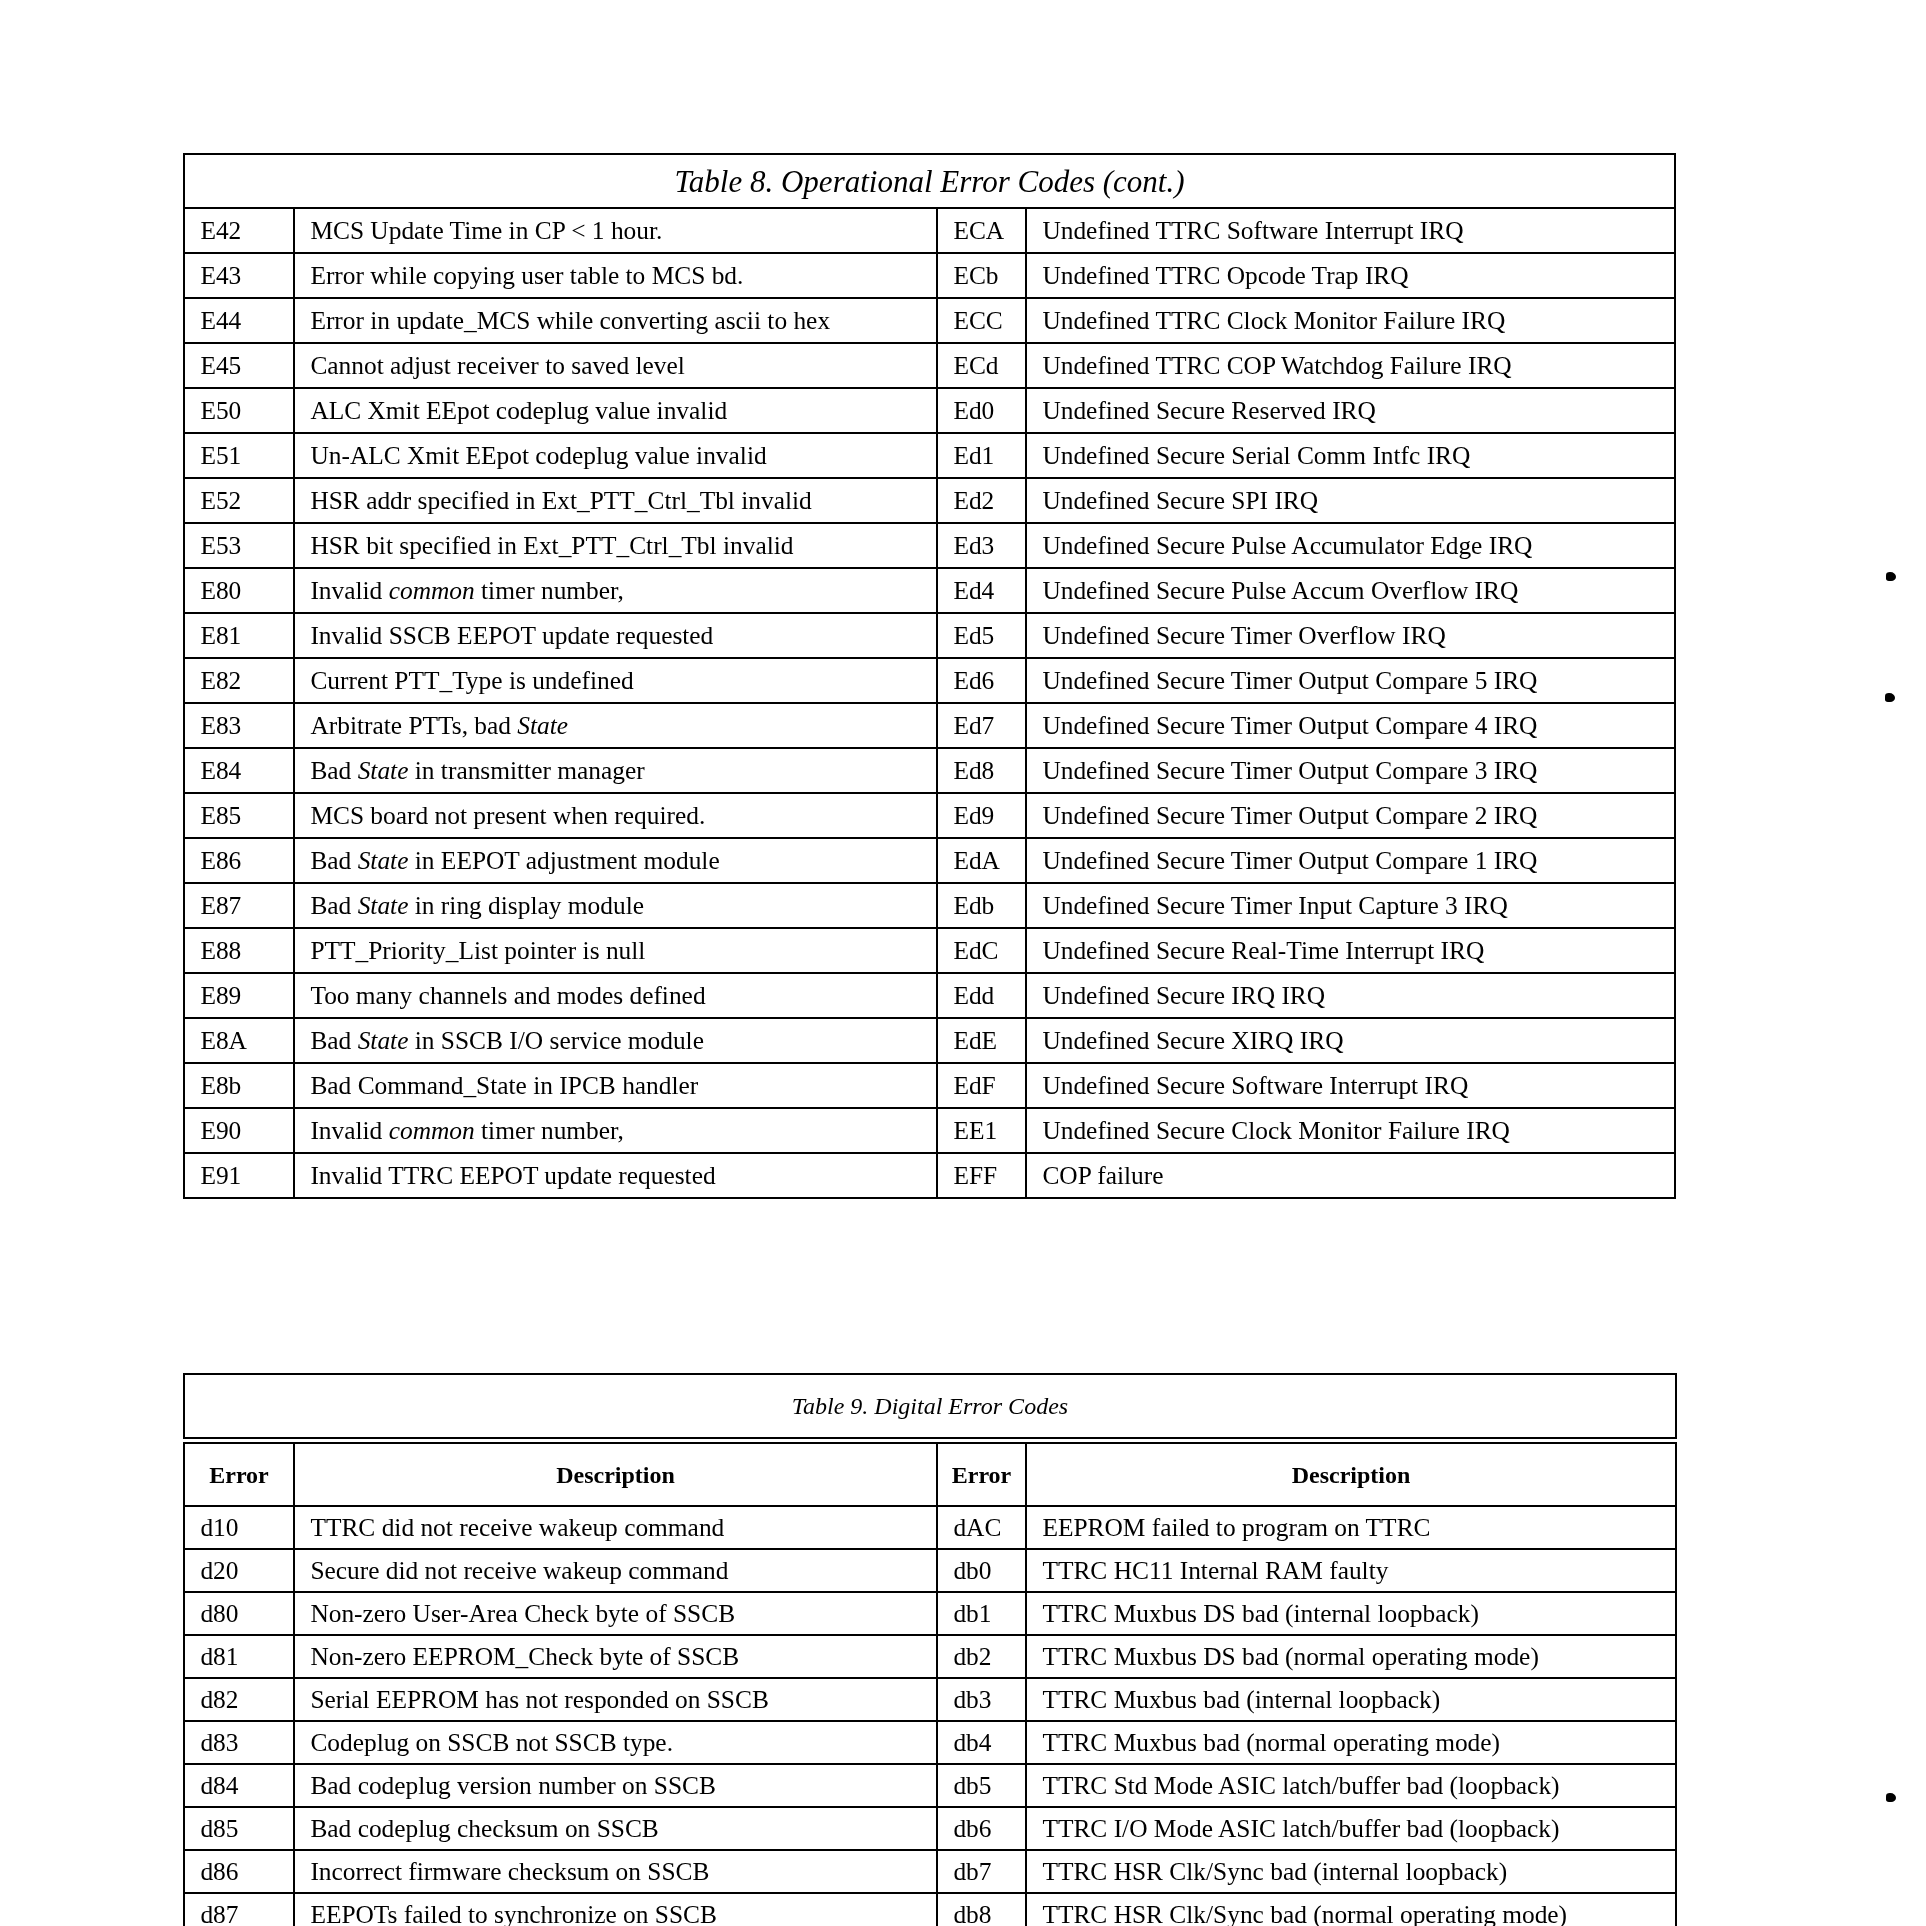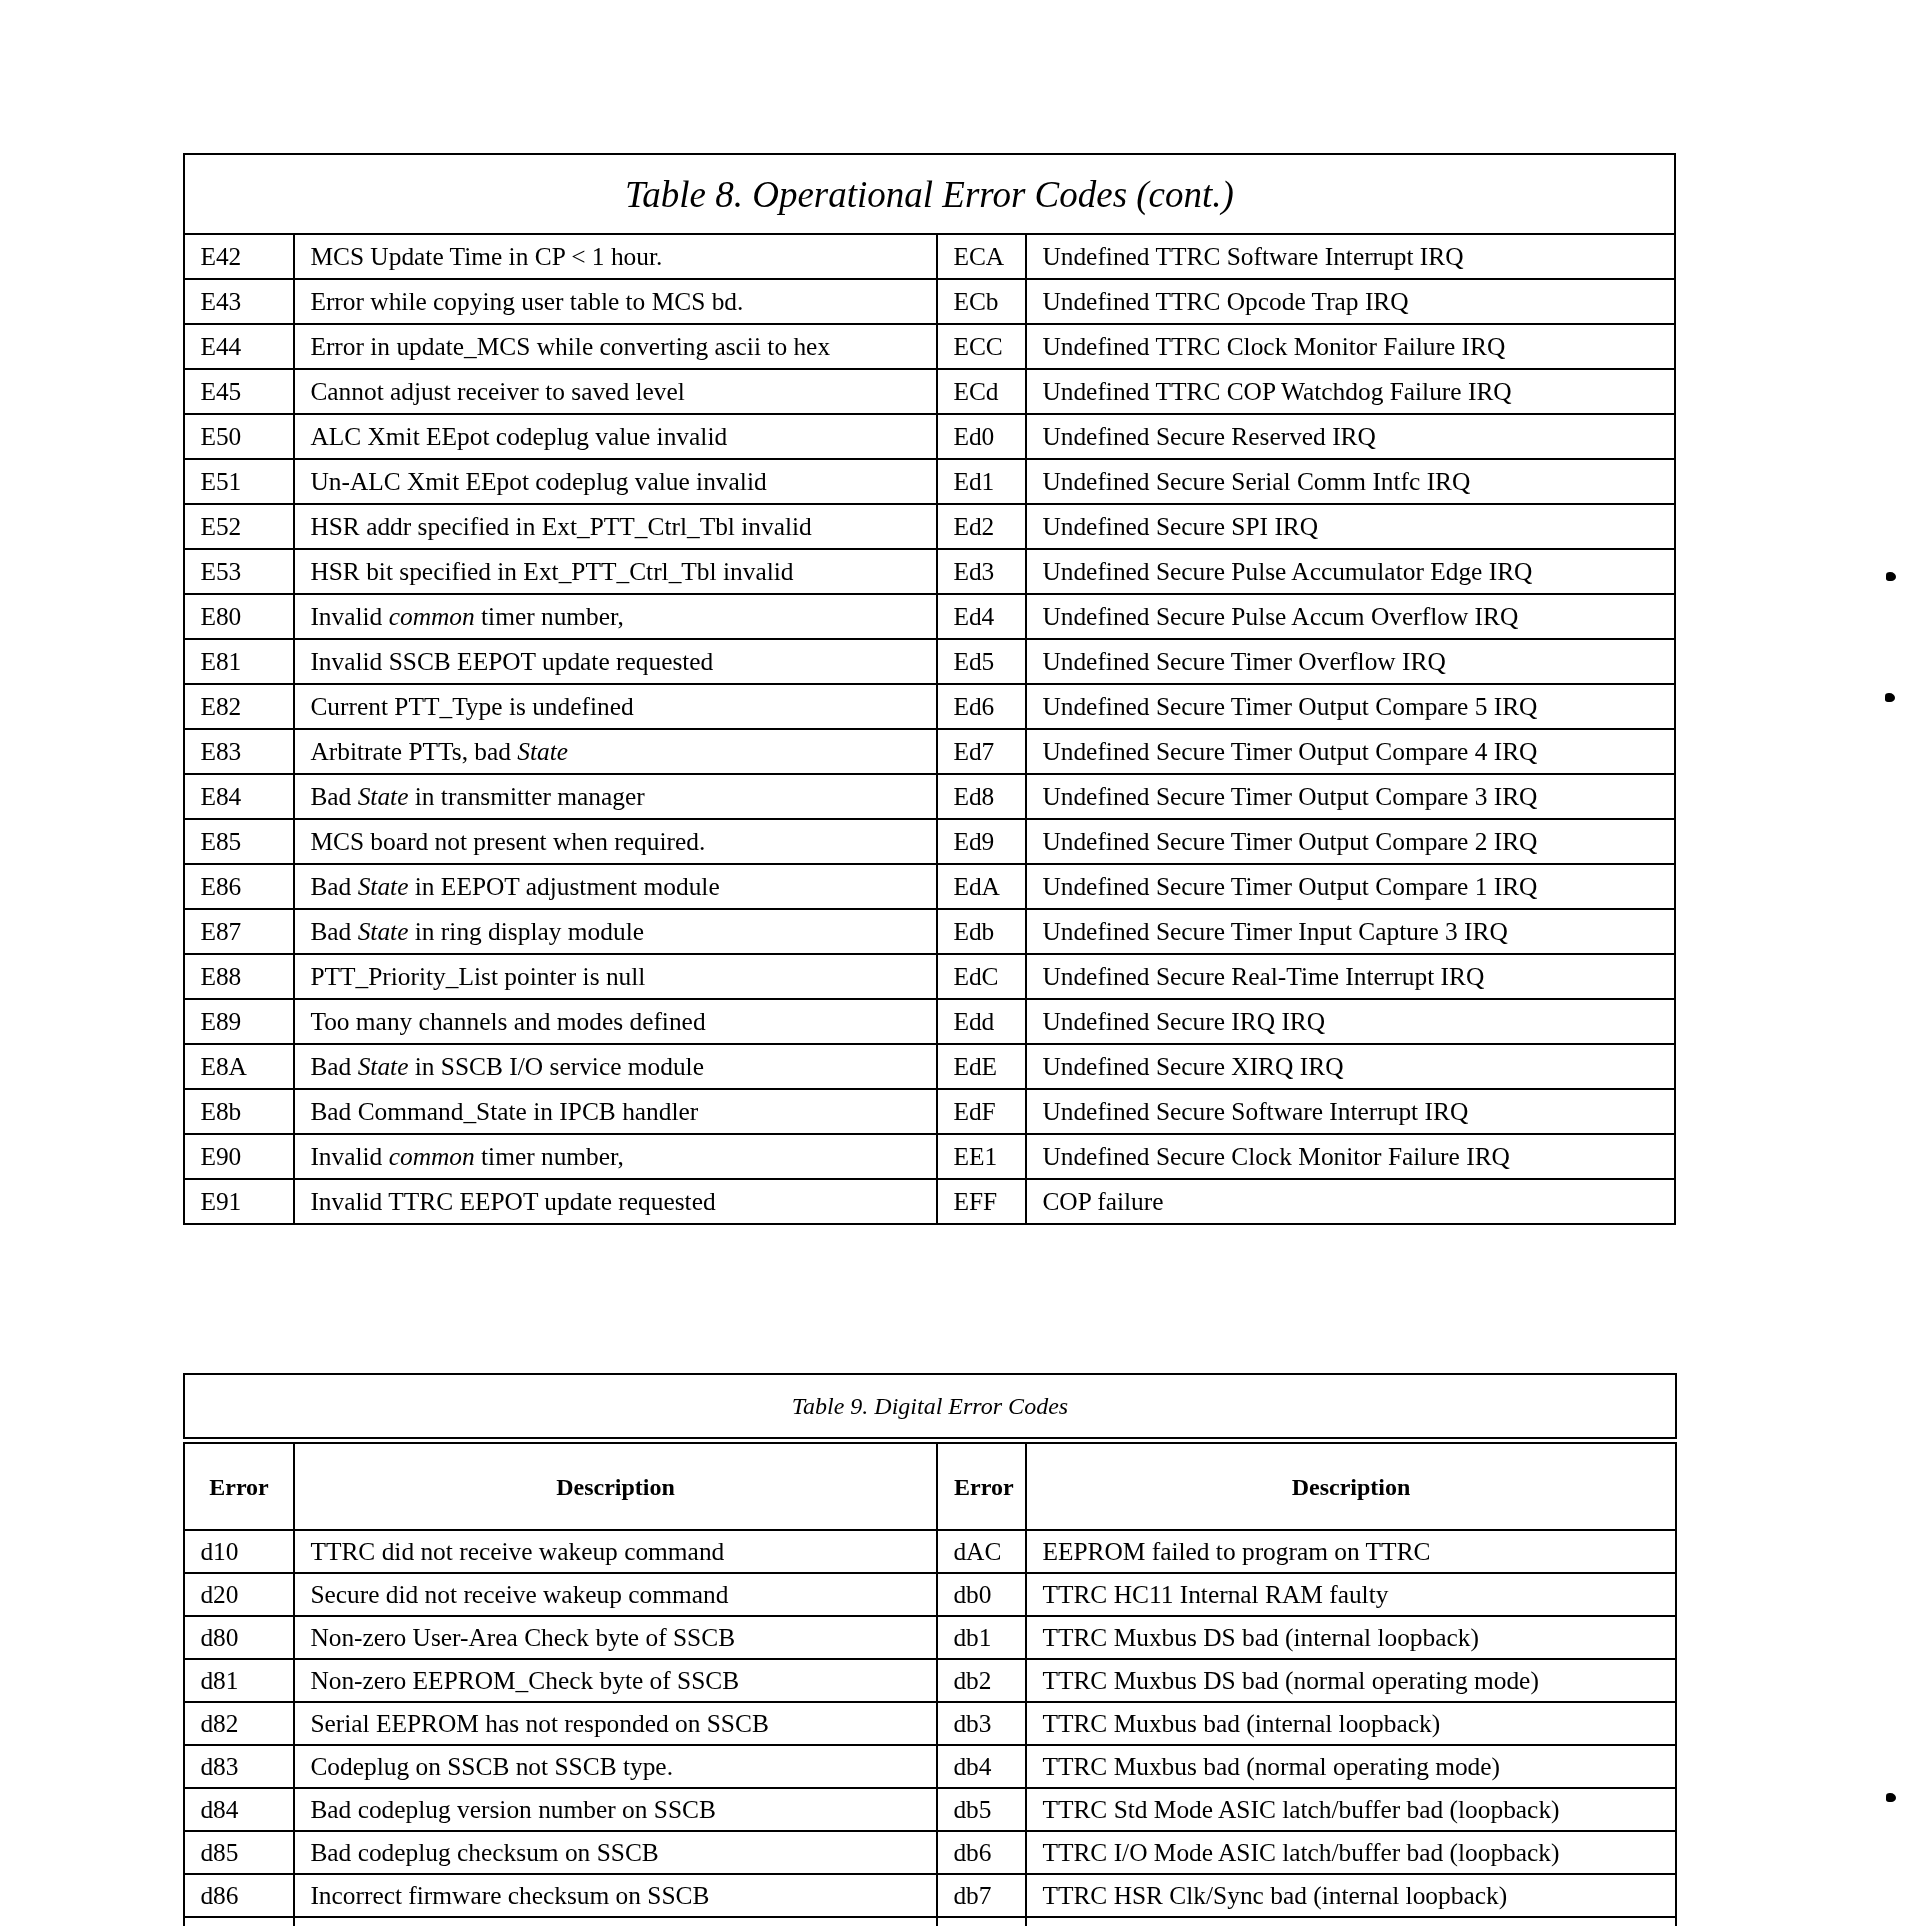--- a/index.html
+++ b/index.html
@@ -1,25 +1,25 @@
 <!DOCTYPE html>
 <html style="font-size:6.2px"><head>
 <meta charset="utf-8">
 <style>
   html, body { margin:0; padding:0; background:#fff; }
   body { width:1940px; height:2552px; position:relative; overflow:hidden;
          font-family:"Liberation Serif", "DejaVu Serif", serif; color:#000; }
   table { border-collapse:collapse; position:absolute; table-layout:fixed; }
   td, th { border:2.7px solid #000; padding:0 0 0 15.4px; font-size:25.4px; line-height:1; white-space:nowrap; overflow:hidden; text-align:left; font-weight:normal; }
   .t8 { left:183px; top:153px; width:1493px; }
-  .t8 .title td { height:52px; text-align:center; font-style:italic; font-size:37px; padding:13px; }
+  .t8 .title td { height:52px; text-align:center; font-style:italic; font-size:31px; padding:0; }
   .t8 .row td { height:43px; }
   .t9 { left:183px; top:1373px; width:1494px; }
   .t9 .title td { height:62px; text-align:center; font-style:italic; font-size:24px; padding:0; border-bottom:7.7px double #000; }
-  .t9 .hdr th { height:53px; text-align:center; font-weight:bold; font-size:24px; padding:16px; }
+  .t9 .hdr th { height:53px; text-align:center; font-weight:bold; font-size:24px; padding:4px; }
   .t9 .row td { height:41px; }
   .c-code { width:110px; }
   .c-desc { width:643px; }
   .c-code2 { width:89px; }
   em { }
   .speck { position:absolute; width:10px; height:8.5px; background:#000; border-radius:40% 60% 50% 30%; }
 </style>
 </head>
 <body>
 

